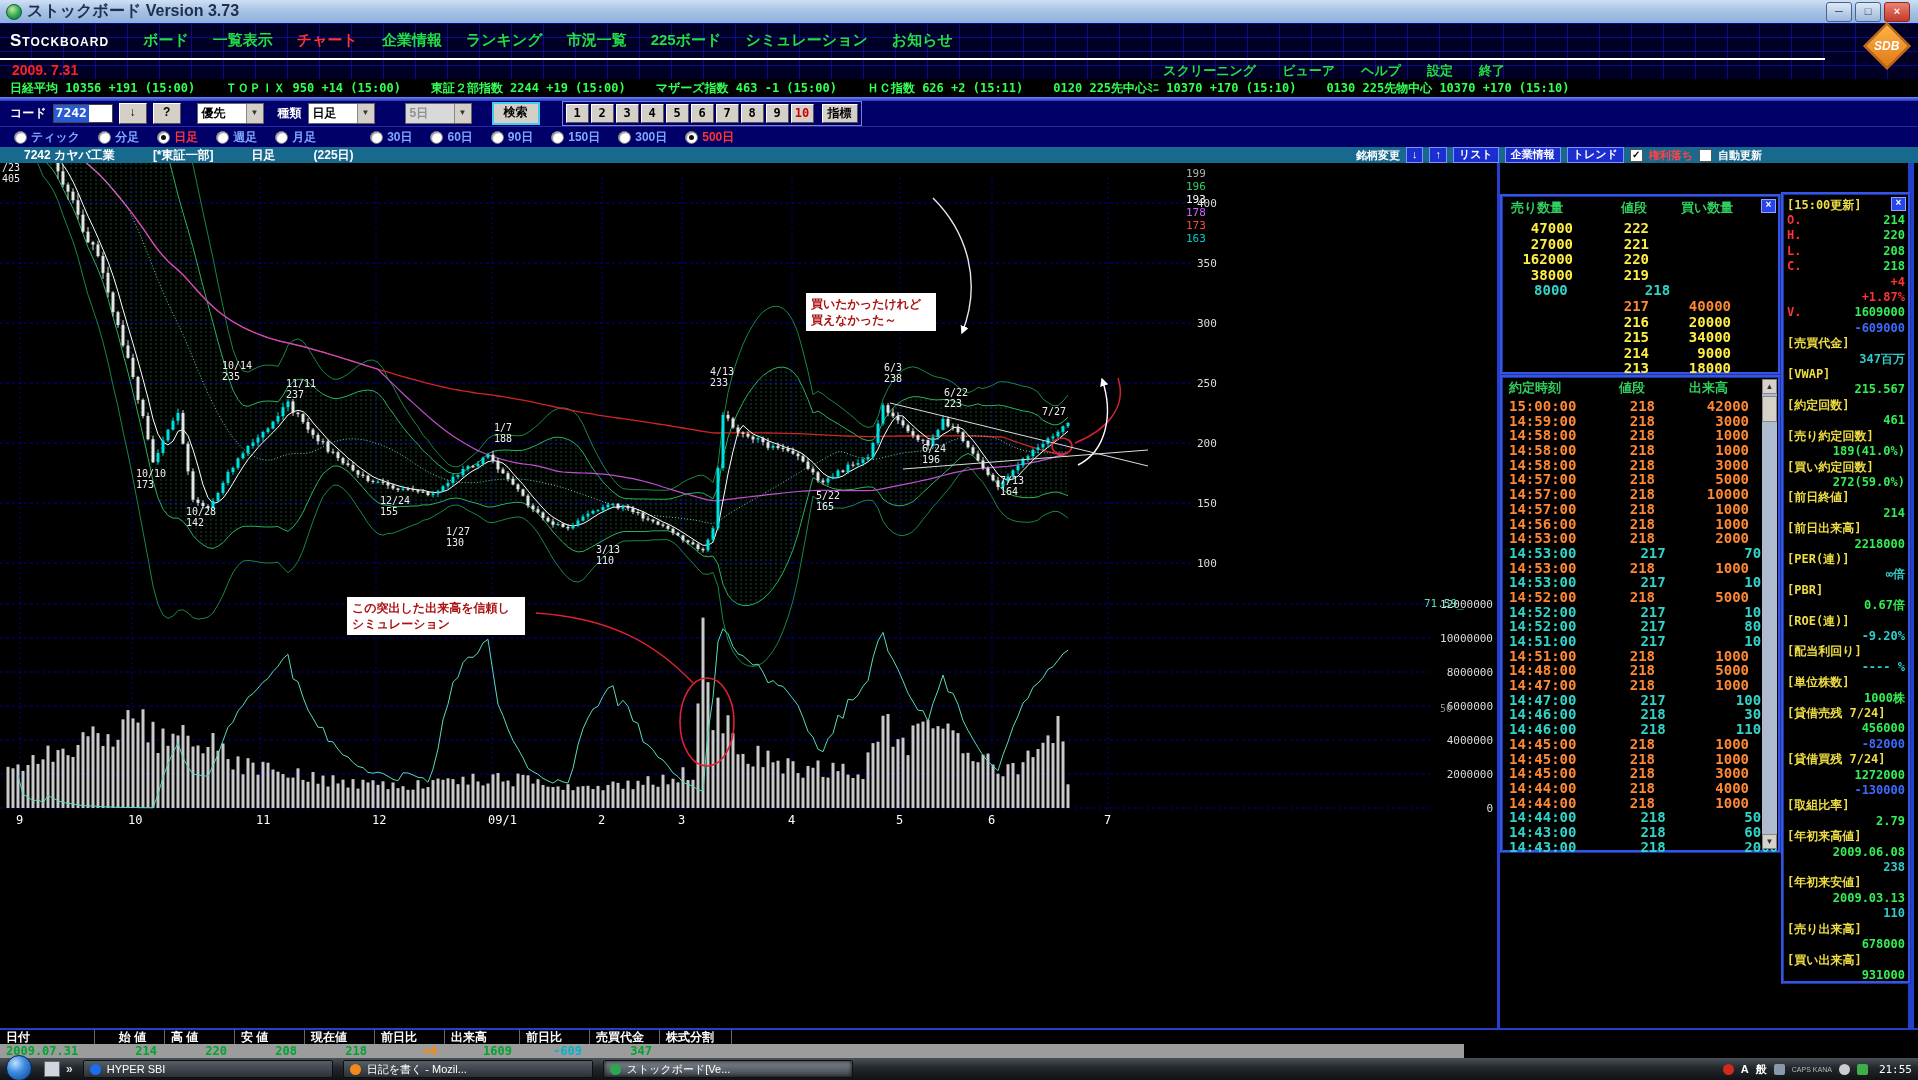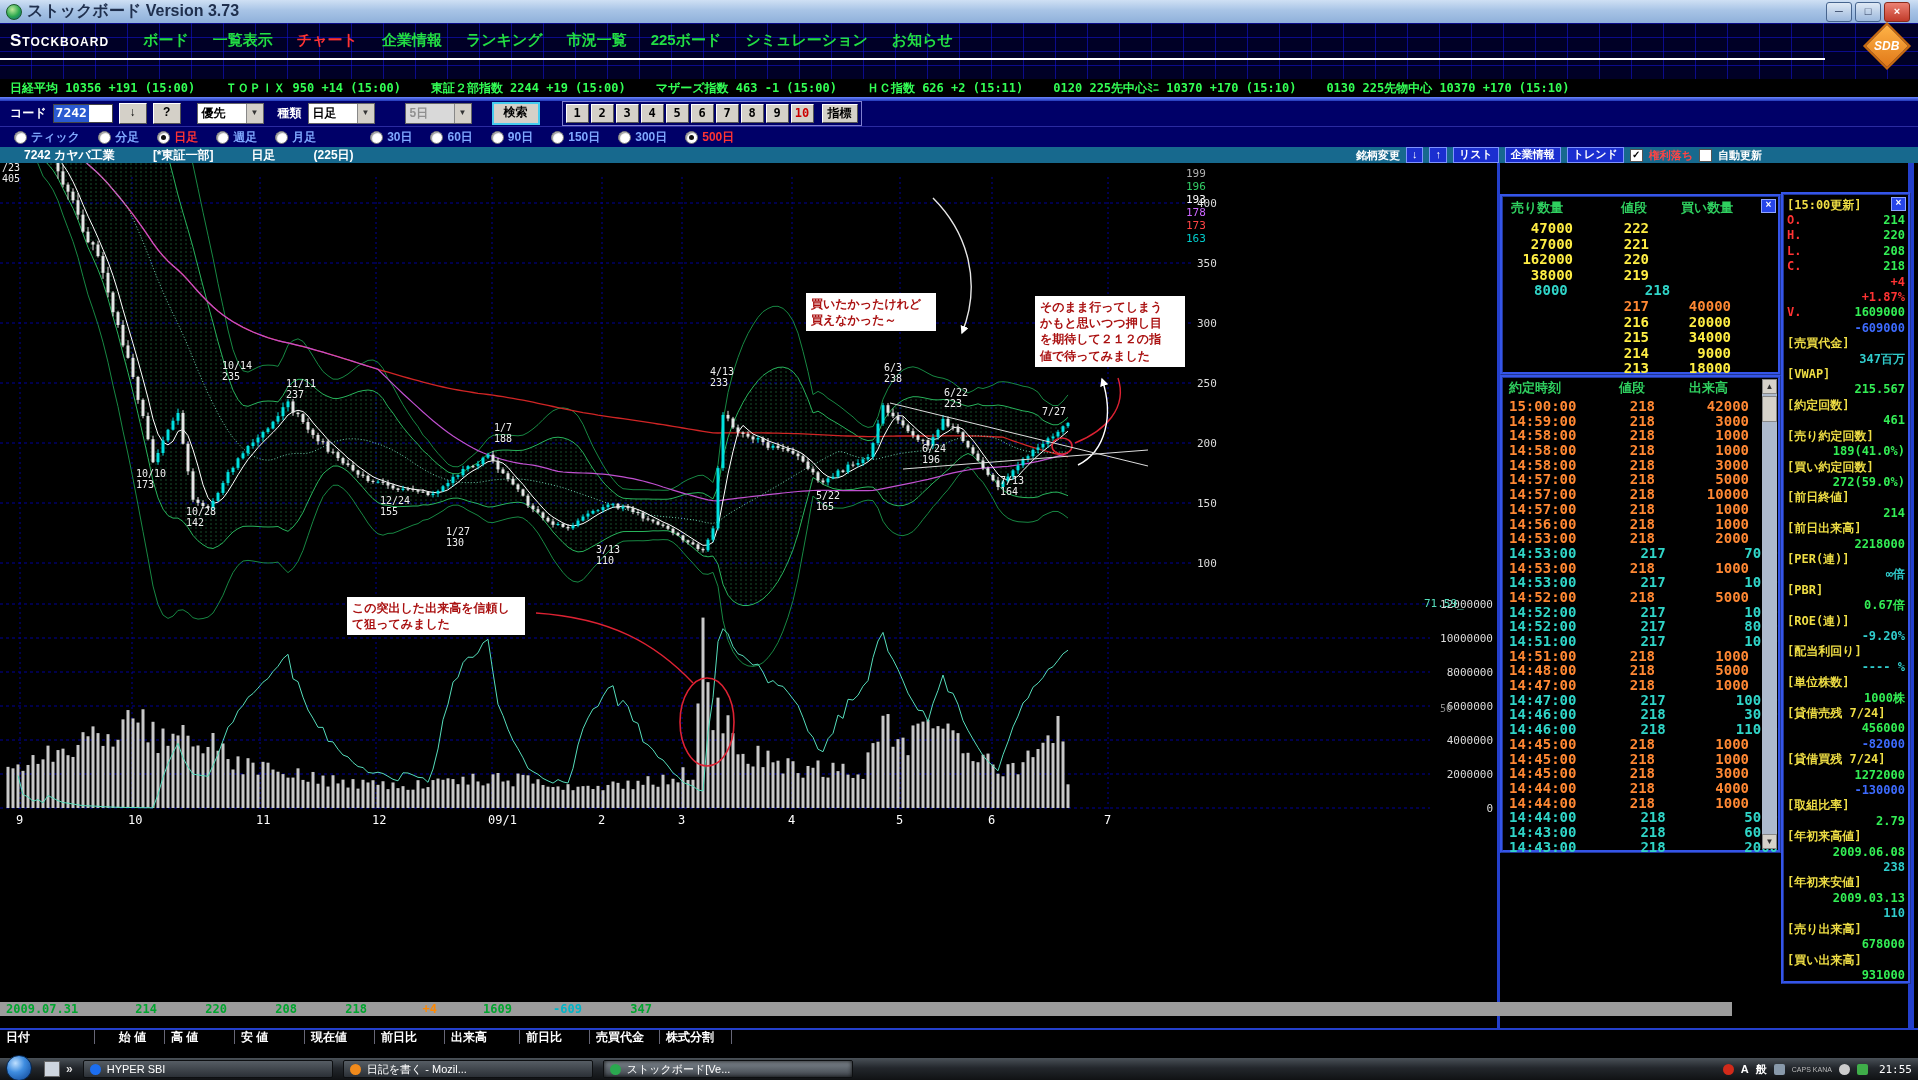--- a/index.html
+++ b/index.html
@@ -112,21 +112,21 @@
   .sbar{position:absolute;right:1px;top:1px;bottom:1px;width:15px;background:#aebacd;}
   .sarr{position:absolute;left:0;width:15px;height:15px;background:#d6d2ca;border:1px solid #888;
     box-sizing:border-box;font-size:8px;text-align:center;line-height:13px;color:#333;}
   .sthumb{position:absolute;left:0;top:17px;width:15px;height:26px;background:#d6d2ca;
     border:1px solid #888;box-sizing:border-box;}
   
   .bottomheader{position:absolute;left:0;top:1028px;width:1918px;height:16px;background:#000;
     border-top:2px solid #2440cc;display:flex;box-sizing:border-box;}
   .bh{color:#fff;font-size:12px;font-weight:bold;border-right:1px solid #667;box-sizing:border-box;
     padding-left:6px;line-height:14px;}
-  .datarow{position:absolute;left:0;top:1002px;width:1732px;height:14px;background:#9c9c9c;display:flex;}
+  .datarow{position:absolute;left:0;top:1044px;width:1464px;height:14px;background:#9c9c9c;display:flex;}
   .dcell{font-weight:bold;font-size:12px;line-height:14px;text-align:right;box-sizing:border-box;padding-right:8px;}
   .dg{color:#00a52e;} .do{color:#ff8800;} .dc{color:#00b5c8;}
   
   .taskbar{position:absolute;left:0;top:1058px;width:1918px;height:22px;
     background:linear-gradient(180deg,#4a5158 0%,#23272c 45%,#101214 100%);display:flex;align-items:center;}
   .orb{width:24px;height:24px;border-radius:50%;margin-left:6px;margin-top:-2px;
     background:radial-gradient(circle at 35% 30%,#bfe0ff 0%,#3f8de0 40%,#0a3f8f 100%);
     border:1px solid #06264f;}
   .ql{width:14px;height:14px;background:#cfd6df;border:1px solid #666;margin-left:12px;}
   .chev{color:#ddd;font-size:12px;font-weight:bold;margin:0 10px 0 6px;}
@@ -166,20 +166,30 @@
           <span class="mitem active">チャート</span>
           <span class="mitem">企業情報</span>
           <span class="mitem">ランキング</span>
           <span class="mitem">市況一覧</span>
           <span class="mitem">225ボード</span>
           <span class="mitem">シミュレーション</span>
           <span class="mitem">お知らせ</span>
         </nav>
     </div>
     <div class="menuline"></div>
+    <div class="daterow">
+      <span class="datetext">2009. 7.31</span>
+      <nav id="rightmenu">
+          <span class="mitem" style="font-size: 13px;">スクリーニング</span>
+          <span class="mitem" style="font-size: 13px;">ビューア</span>
+          <span class="mitem" style="font-size: 13px;">ヘルプ</span>
+          <span class="mitem" style="font-size: 13px;">設定</span>
+          <span class="mitem" style="font-size: 13px;">終了</span>
+        </nav>
+    </div>
     <div class="sdb">
         <span>SDB</span>
       </div>
   </div>
 
   <div class="indices" id="indices">
       <span class="idx mono">日経平均  10356  +191 (15:00)</span>
       <span class="idx mono">ＴＯＰＩＸ  950 +14 (15:00)</span>
       <span class="idx mono">東証２部指数  2244  +19 (15:00)</span>
       <span class="idx mono">マザーズ指数  463  -1 (15:00)</span>
@@ -1028,25 +1038,22 @@
           <ellipse cx="707" cy="559" rx="27" ry="44" fill="none" stroke="#dd2233" stroke-width="1.6"></ellipse>
           <path d="M536,450 C610,455 655,480 693,520" fill="none" stroke="#dd2233" stroke-width="1.4"></path>
           <path d="M1118,215 C1128,245 1105,268 1075,280" fill="none" stroke="#dd2233" stroke-width="1.4"></path>
           <ellipse cx="1062" cy="283" rx="10" ry="8" fill="none" stroke="#dd2233" stroke-width="1.6"></ellipse>
           <path d="M1078,302 C1106,288 1114,252 1102,216" fill="none" stroke="#ffffff" stroke-width="1.4" marker-end="url(#arr)"></path>
           <path d="M933,35 C968,70 982,120 962,170" fill="none" stroke="#e8e8e8" stroke-width="1.4" marker-end="url(#arr)"></path>
           <line x1="890" y1="240" x2="1148" y2="303" stroke="#dddddd" stroke-width="1"></line>
           <line x1="903" y1="306" x2="1148" y2="287" stroke="#dddddd" stroke-width="1"></line>
         </svg>
     <div class="comment" style="left: 806px; top: 130px; width: 120px;">買いたかったけれど
-買えなかった～</div><div class="comment" style="left: 1035px; top: 133px; width: 140px;">そのまま行ってしまう
-かもと思いつつ押し目
-を期待して２１２の指
-値で待ってみました</div><div class="comment" style="left: 347px; top: 434px; width: 168px;">この突出した出来高を信頼し
-て狙ってみました</div></div>
+買えなかった～</div><div class="comment" style="left: 347px; top: 434px; width: 168px;">この突出した出来高を信頼し
+シミュレーション</div></div>
     <div class="rightarea">
       <div class="edgeL"></div>
       <div class="edgeR"></div>
       <div class="panel ob" id="orderbook">
           <div style="position: relative; height: 20px; padding-top: 3px;">
             <span class="phead" style="position: absolute; left: 8px; top: 2px;">売り数量</span>
             <span class="phead" style="position: absolute; left: 118px; top: 2px;">値段</span>
             <span class="phead" style="position: absolute; left: 178px; top: 2px;">買い数量</span>
             <span class="xbtn">×</span>
           </div>

